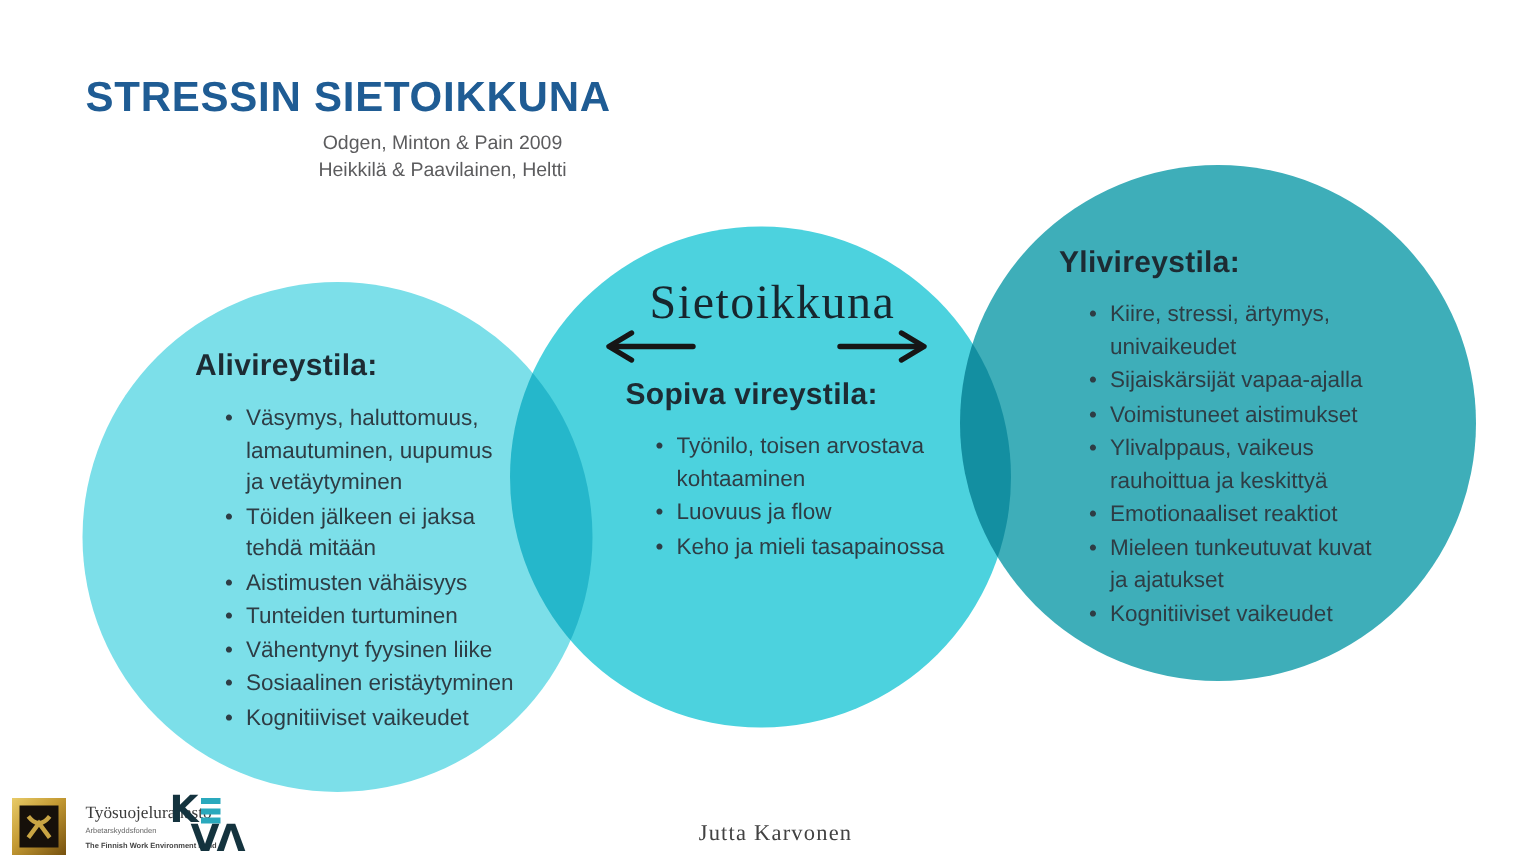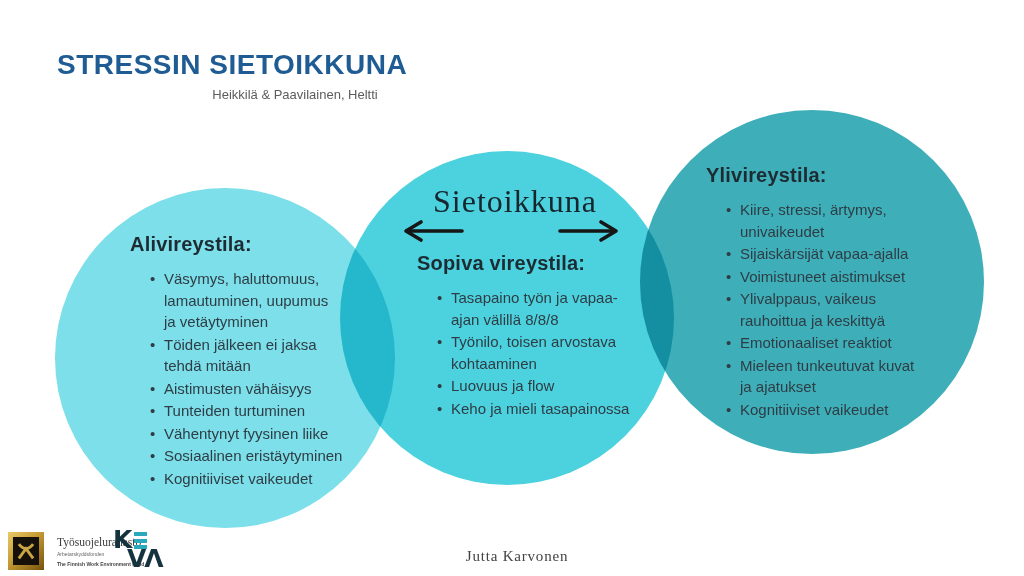--- a/index.html
+++ b/index.html
@@ -89,20 +89,21 @@
   .keva-bar { width:13px; height:4px; }
   .keva-row2 { font-size:25px; line-height:19px; letter-spacing:-2px; margin:-2px 0 0 14px; }
 </style>
 </head>
 <body>
 
 <div class="slide">
 
   <div class="page-title" style="color: rgb(31, 92, 148);">STRESSIN SIETOIKKUNA</div>
   <div class="subtitle">
+    <div>Odgen, Minton &amp; Pain 2009</div>
     <div>Heikkilä &amp; Paavilainen, Heltti</div>
   </div>
 
   <div class="circles">
     <div class="circle circle-left" style="background-color: rgb(124, 223, 233);"></div>
     <div class="circle circle-middle" style="background-color: rgb(76, 210, 222);"></div>
     <div class="circle circle-right" style="background-color: rgb(62, 174, 185);"></div>
   </div>
 
   <div class="center-label">Sietoikkuna</div>
@@ -126,21 +127,20 @@
         <li>Tunteiden turtuminen</li>
         <li>Vähentynyt fyysinen liike</li>
         <li>Sosiaalinen eristäytyminen</li>
         <li>Kognitiiviset vaikeudet</li>
       </ul>
   </div>
 
   <div class="tb tb-middle">
     <h2>Sopiva vireystila:</h2>
     <ul>
-        <li>Tasapaino työn ja vapaa-ajan välillä 8/8/8</li>
         <li>Työnilo, toisen arvostava kohtaaminen</li>
         <li>Luovuus ja flow</li>
         <li>Keho ja mieli tasapainossa</li>
       </ul>
   </div>
 
   <div class="tb tb-right">
     <h2>Ylivireystila:</h2>
     <ul>
         <li>Kiire, stressi, ärtymys, univaikeudet</li>

